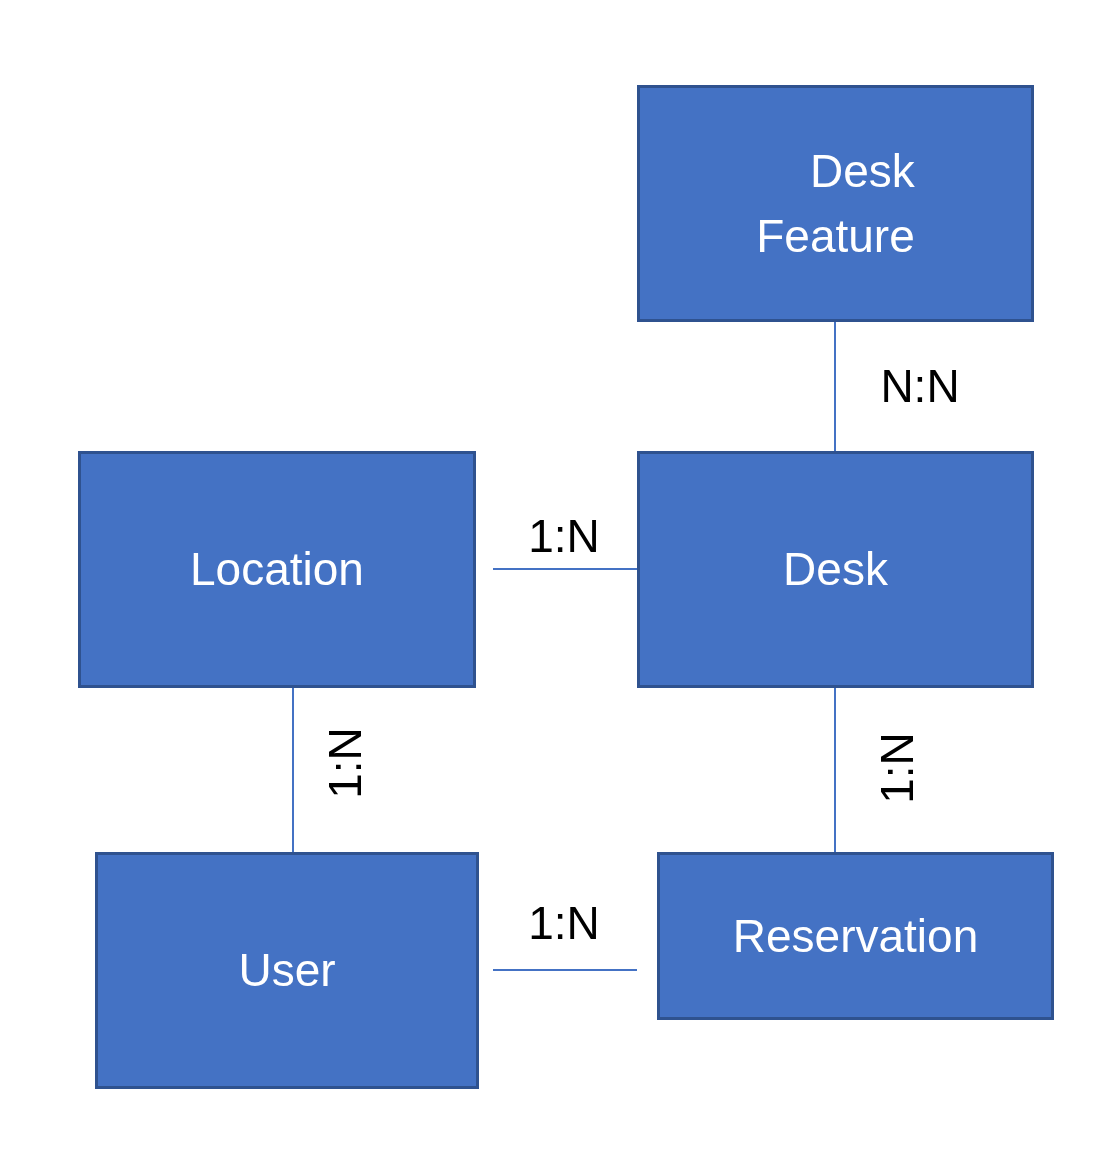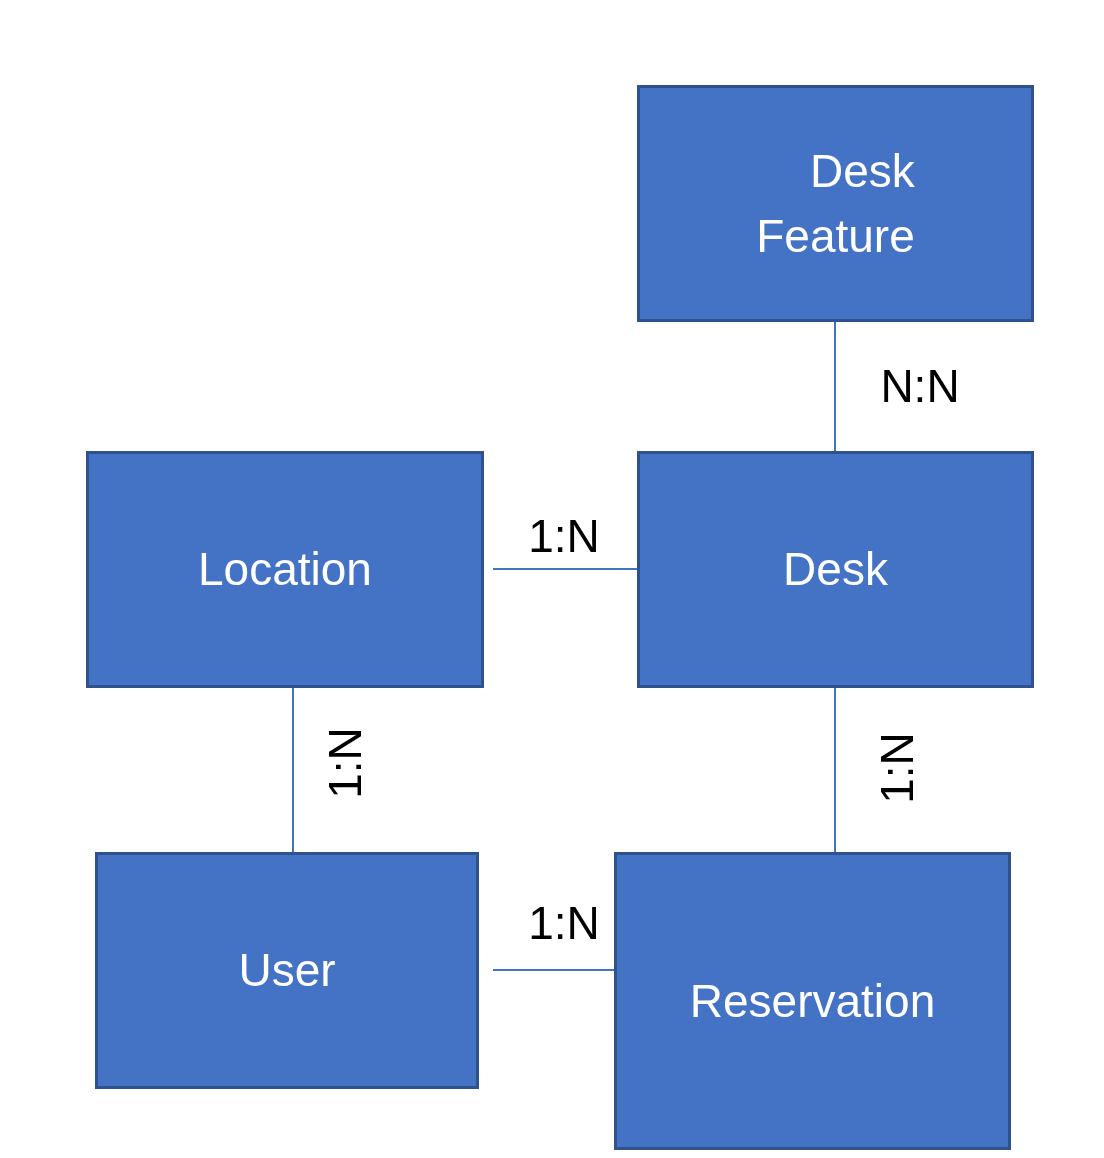--- a/index.html
+++ b/index.html
@@ -42,24 +42,24 @@
     line-height: 1;
     white-space: nowrap;
     transform: translate(-50%, -50%);
   }
   .card-label.rotated {
     transform: translate(-50%, -50%) rotate(-90deg);
   }
 
   
   #entity-desk-feature { left: 637px; top:  85px; width: 397px; height: 237px; }
-  #entity-location     { left:  86px; top: 451px; width: 398px; height: 237px; }
+  #entity-location     { left:  78px; top: 451px; width: 398px; height: 237px; }
   #entity-desk         { left: 637px; top: 451px; width: 397px; height: 237px; }
   #entity-user         { left:  95px; top: 852px; width: 384px; height: 237px; }
-  #entity-reservation  { left: 614px; top: 852px; width: 397px; height: 298px; }
+  #entity-reservation  { left: 657px; top: 852px; width: 397px; height: 168px; }
 
   #conn-deskfeature-desk { left: 834px; top: 322px; width: 2px;   height: 129px; }
   #conn-location-desk    { left: 493px; top: 568px; width: 144px; height: 2px;  }
   #conn-location-user    { left: 292px; top: 688px; width: 2px;   height: 164px; }
   #conn-desk-reservation { left: 834px; top: 688px; width: 2px;   height: 164px; }
   #conn-user-reservation { left: 493px; top: 969px; width: 144px; height: 2px;  }
 
   #lbl-deskfeature-desk { left: 920px; top: 386px; }
   #lbl-location-desk    { left: 564px; top: 536px; }
   #lbl-location-user    { left: 345px; top: 763px; }

